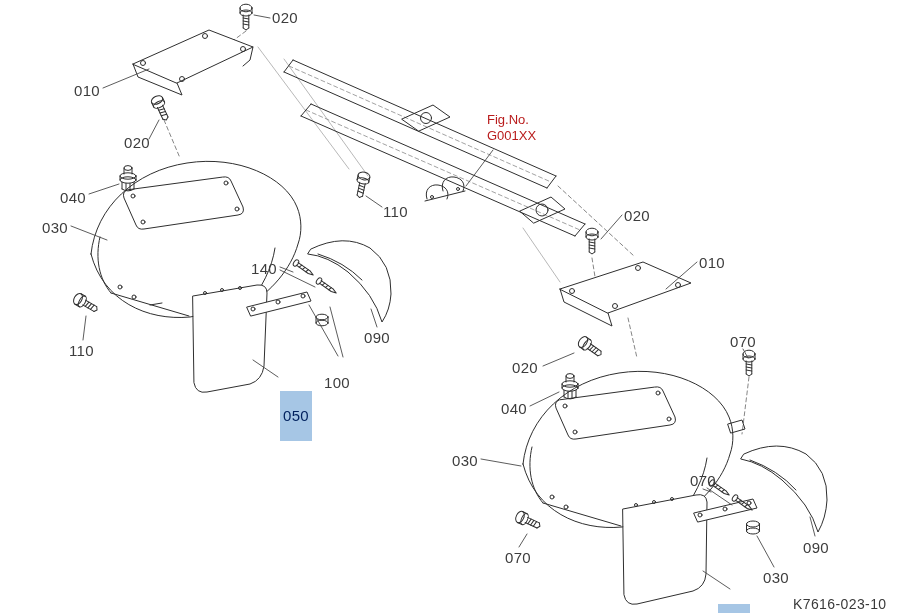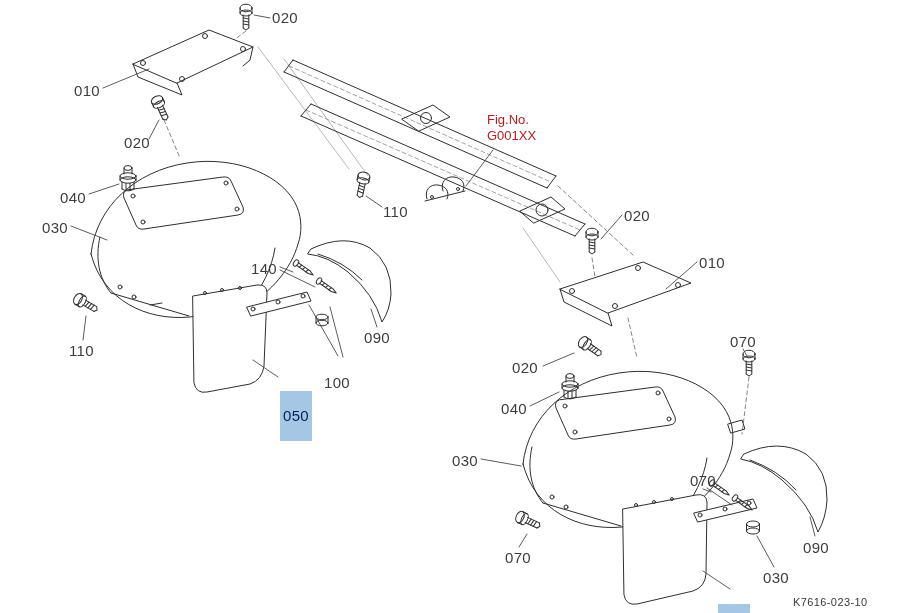--- a/index.html
+++ b/index.html
@@ -17,21 +17,21 @@
     position:absolute;font-size:15px;line-height:18px;color:var(--label);
     letter-spacing:.3px;cursor:pointer;user-select:none;
   }
   .callout.highlight{
     background:var(--hl-bg);color:var(--hl-text);padding:16px 3px;margin-top:18px;
   }
   .fig-no{
     position:absolute;font-size:13px;line-height:16px;color:#b91c1c;cursor:pointer;
   }
   .drawing-code{
-    position:absolute;font-size:11px;color:#3a3a3a;letter-spacing:.4px;
+    position:absolute;font-size:14px;color:#3a3a3a;letter-spacing:.4px;
   }
 </style>
 </head>
 <body>
 
 <div class="canvas">
 
   <svg class="art" viewBox="0 0 907 613" fill="none" stroke="#2f2f2f" stroke-width="1" stroke-linecap="round" stroke-linejoin="round">
     <defs>
       <g id="bolt">

